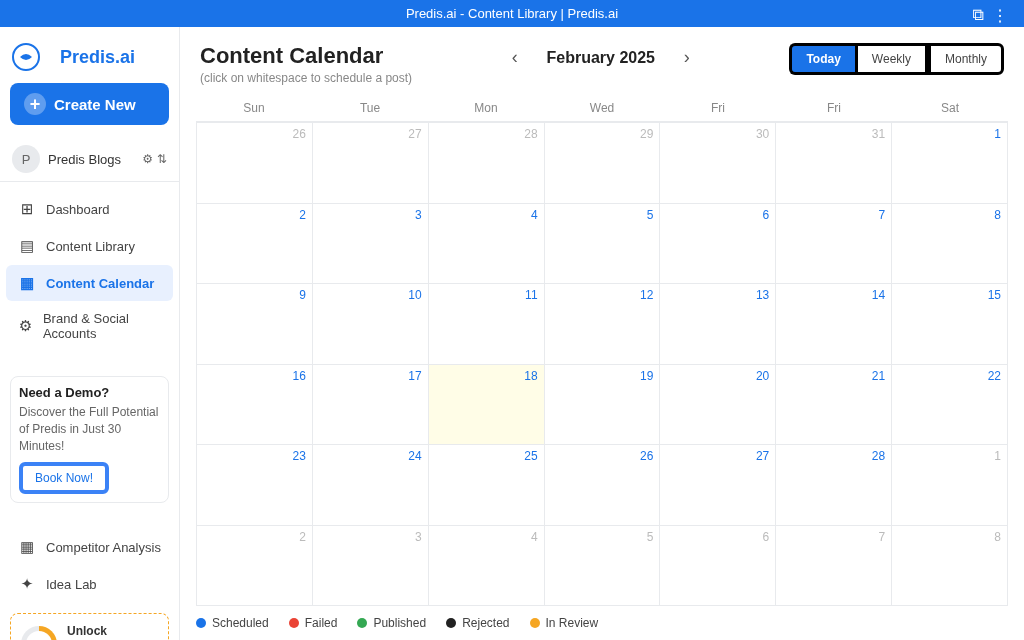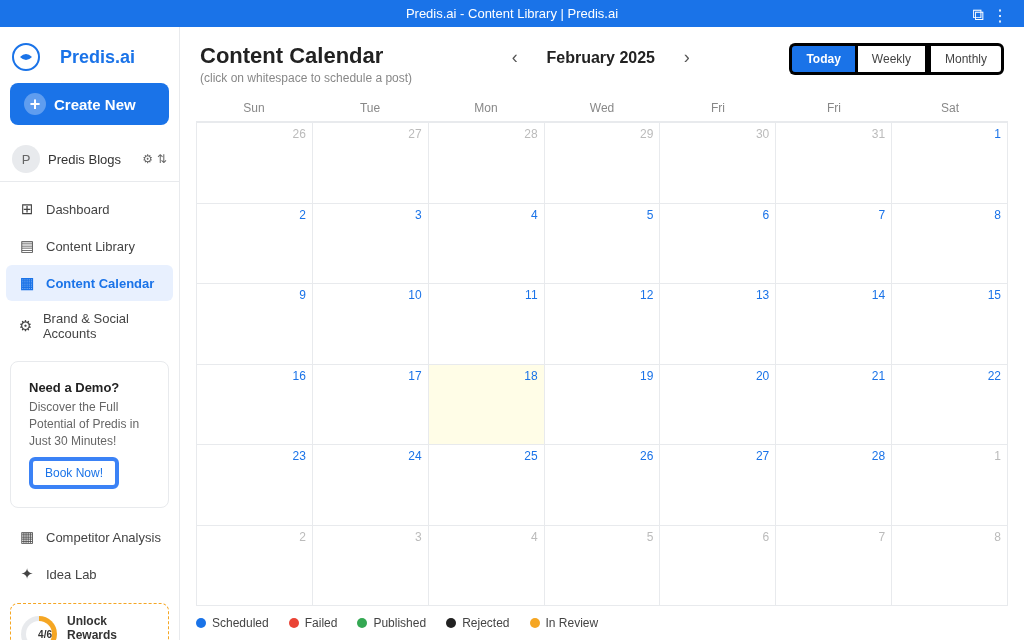--- a/index.html
+++ b/index.html
@@ -82,24 +82,24 @@
       font-size: 13px;
       color: #444;
       cursor: pointer;
       border-radius: 6px;
       margin: 1px 6px;
     }
     .nav-item.active { background: #e8f0fe; color: #1a73e8; font-weight: 600; }
     .nav-item .nav-icon { font-size: 15px; width: 18px; text-align: center; }
 
     .demo-box {
-      margin: 10px 10px;
+      margin: 25px 10px;
       border: 1px solid #e8eaed;
       border-radius: 8px;
-      padding: 18px;
+      padding: 8px;
       font-size: 12px;
     }
     .demo-box h4 { font-size: 13px; font-weight: 700; color: #222; margin-bottom: 4px; }
     .demo-box p { color: #666; line-height: 1.4; margin-bottom: 8px; }
     .book-btn { border: 4px solid #3b82f6; color: #1a73e8; background: white; border-radius: 6px; padding: 5px 12px; font-size: 12px; cursor: pointer; }
 
     .rewards-box {
       margin: 10px 10px;
       border: 1px dashed #f5a623;
       border-radius: 8px;

